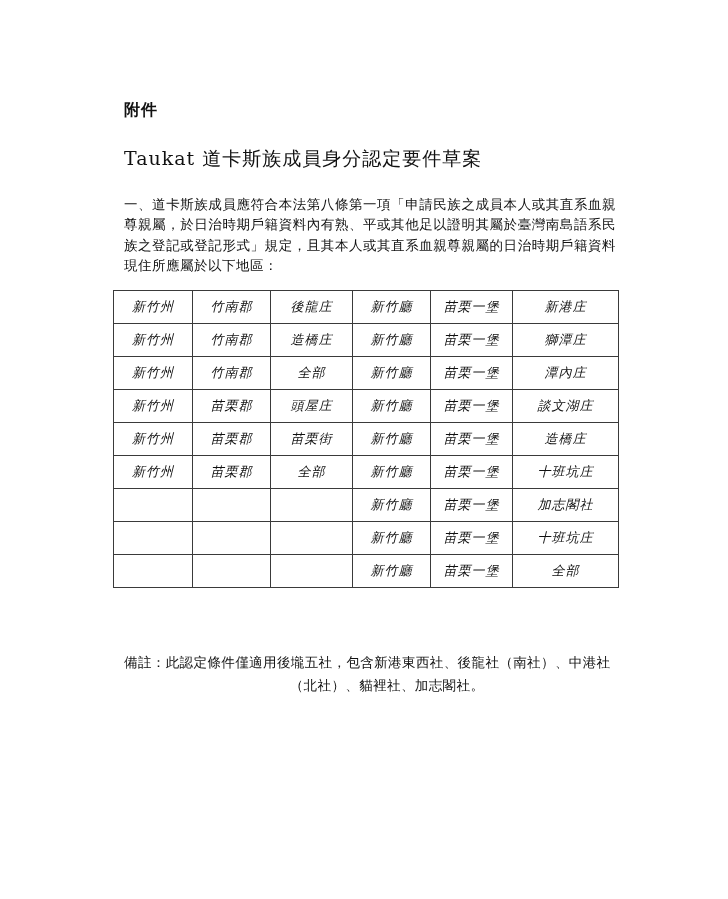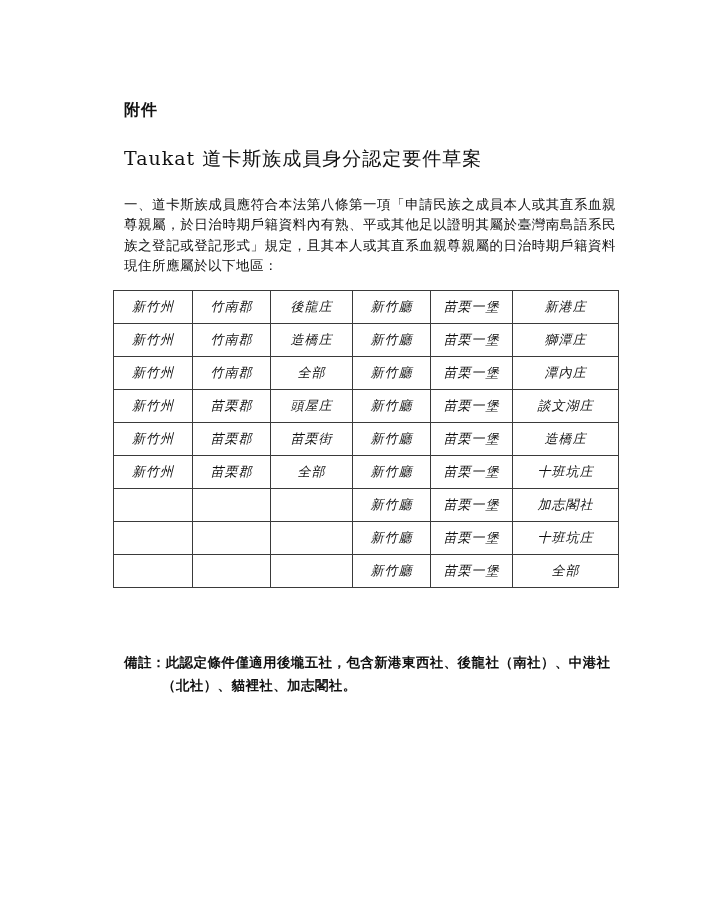--- a/index.html
+++ b/index.html
@@ -64,26 +64,27 @@
     letter-spacing: 1px;
     padding: 0;
     height: 32px;
   }
   .note-block {
     position: absolute;
     left: 124px;
     top: 651px;
     width: 500px;
     font-size: 13.5px;
-    font-weight: bold;
+    font-weight: normal;
     line-height: 23px;
     letter-spacing: 0.4px;
   }
   .note-line-2 {
-    margin-left: 38px;
+    margin-left: 26px;
+    text-align: center;
   }
 </style>
 </head>
 <body>
 
 <div class="page">
 
   <div class="attachment-label">附件</div>
 
   <h1 class="doc-title">Taukat 道卡斯族成員身分認定要件草案</h1>

